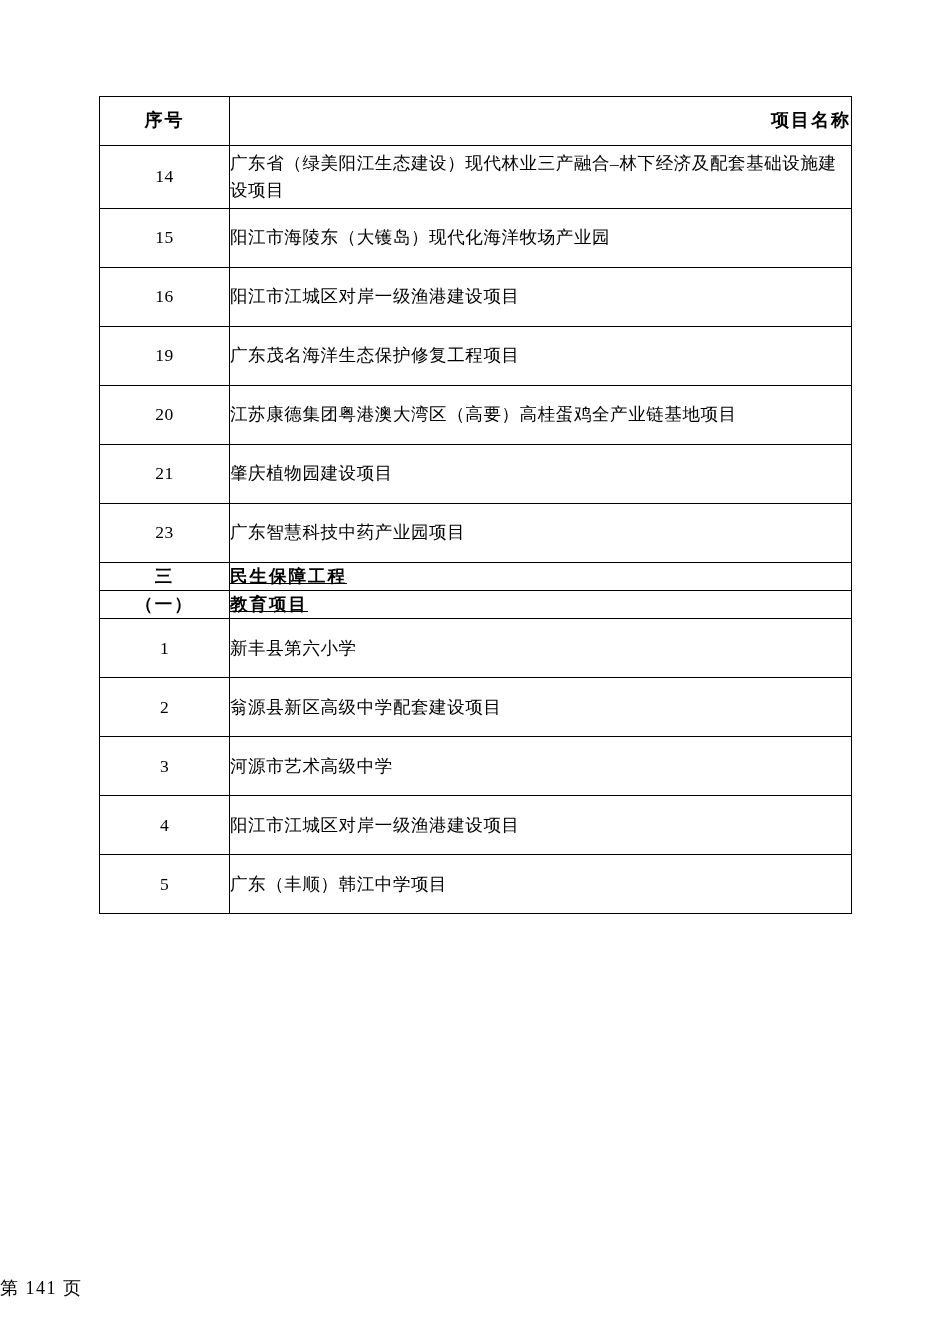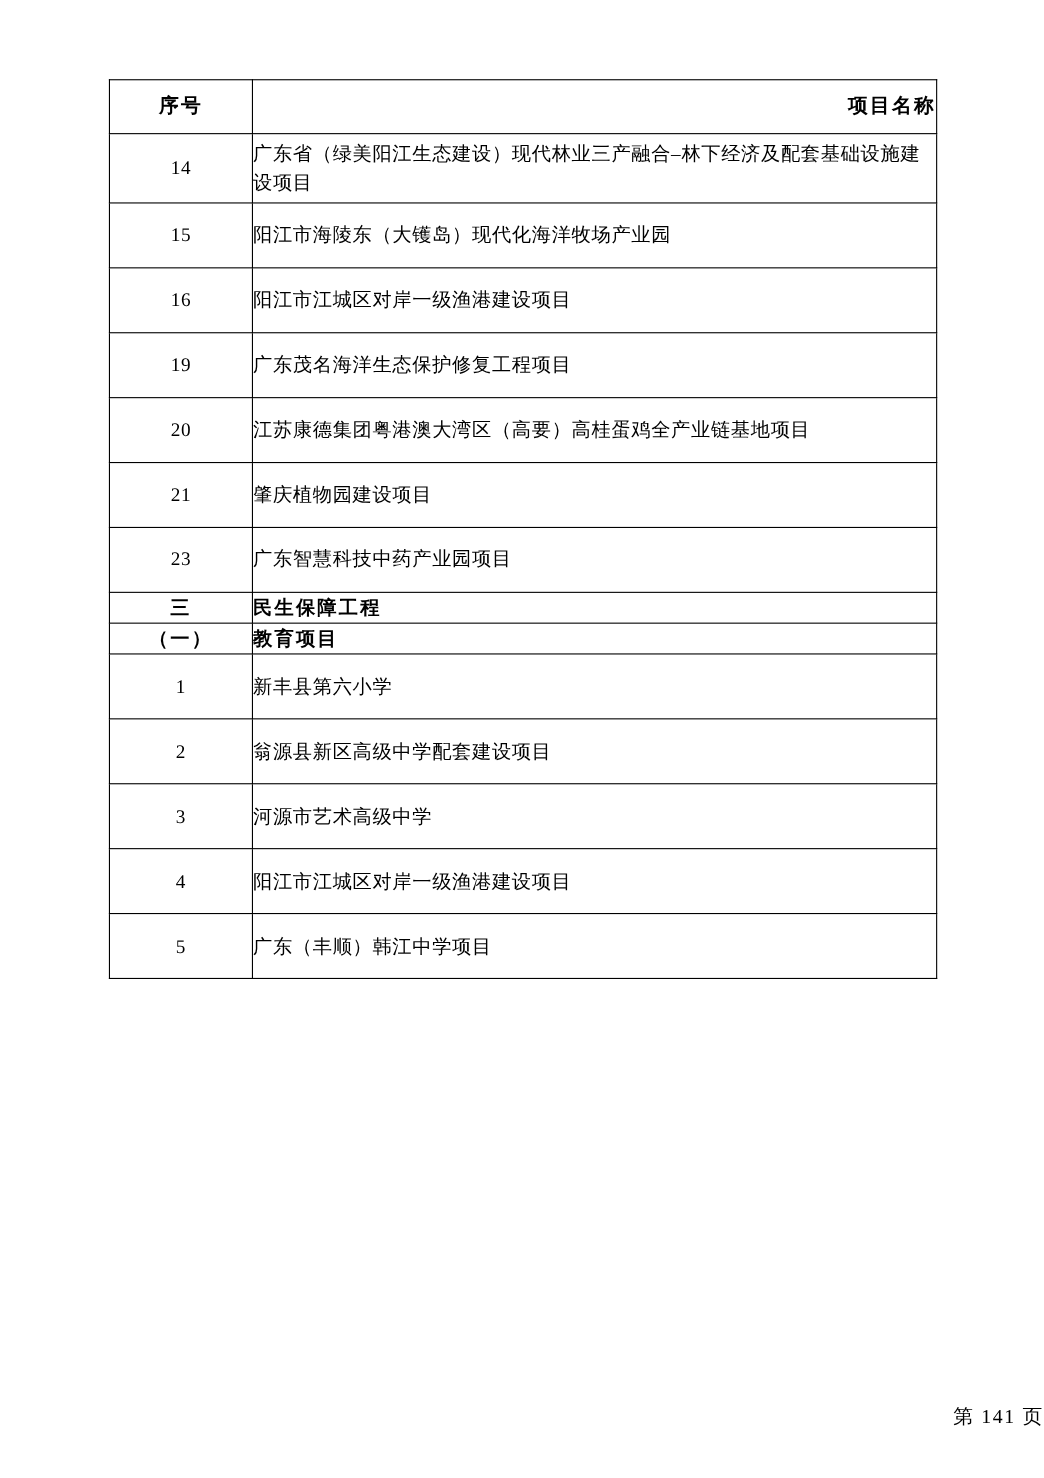--- a/index.html
+++ b/index.html
@@ -25,20 +25,21 @@
   .table-wrap {
     position: absolute;
     left: 99px;
     top: 72px;
     width: 752px;
   }
   table.proj {
     border-collapse: collapse;
     width: 752px;
     table-layout: fixed;
+    margin-top: 24px;
   }
   table.proj col.c-no { width: 130px; }
   table.proj col.c-name { width: 622px; }
 
   table.proj td {
     border: 1px solid #000000;
     padding: 0;
     vertical-align: middle;
     font-size: 17.5px;
     line-height: 1.55;
@@ -62,30 +63,31 @@
     font-size: 18px;
     letter-spacing: 2px;
   }
   tr.section td.no,
   tr.section td.name {
     font-weight: bold;
     letter-spacing: 2px;
   }
   tr.section td.name {
     text-align: left;
+    text-decoration: underline;
   }
   tr.tall td { height: 58px; }
   tr.two-line td { height: 62px; }
 
   .footer {
     position: absolute;
     left: 0;
     right: 0;
     top: 1276px;
-    text-align: right;
+    text-align: left;
     font-size: 18px;
     letter-spacing: 1.5px;
   }
 </style>
 </head>
 <body>
 
 <div class="page">
   <div class="table-wrap">
     <table class="proj">

